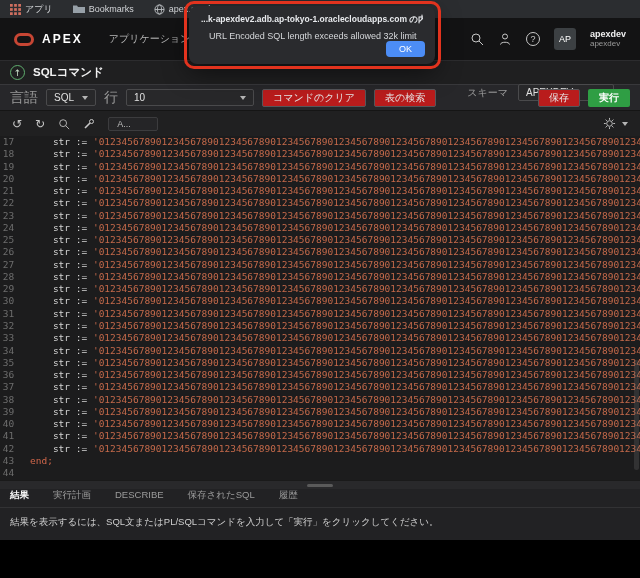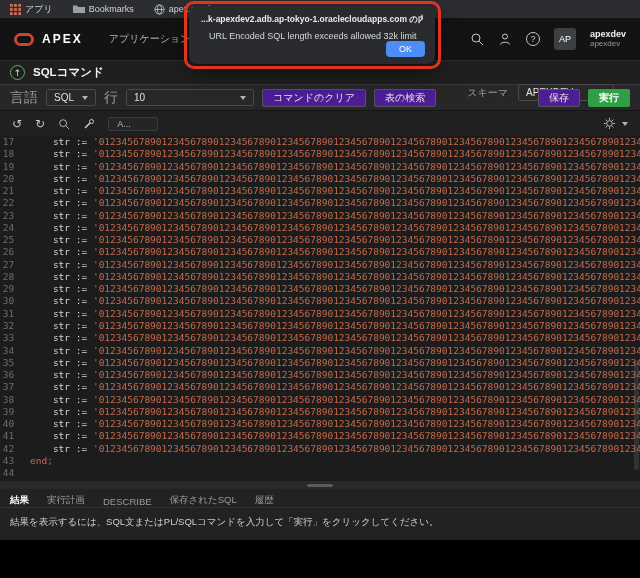--- a/index.html
+++ b/index.html
@@ -37,21 +37,21 @@
   .page-title { font-size:11.5px; font-weight:bold; color:#f2f2f2; margin-left:8px; }
   .title-right { margin-left:auto; display:flex; align-items:center; gap:10px;margin-top:40px; }
   .schema-label { font-size:10px; color:#9a9a9a; }
 
   
   .select { display:inline-flex; align-items:center; justify-content:space-between;
     background:#28282a; border:1px solid #4a4a4c; border-radius:2px; height:17px;
     padding:0 7px; font-size:10px; color:#e0e0e0; gap:8px; }
   .caret { width:0; height:0; border-left:3px solid transparent; border-right:3px solid transparent;
     border-top:4px solid #b5b5b5; display:inline-block; }
-  .btn { background:#4c1d95; border:1px solid #56565a; border-radius:2px; height:18px;
+  .btn { background:#b91c1c; border:1px solid #56565a; border-radius:2px; height:18px;
     padding:0 10px; font-size:10px; color:#e6e6e6; display:inline-flex; align-items:center;
     font-family:"Liberation Sans", sans-serif; cursor:pointer; }
   .btn-hot { border-color:transparent; color:#fff; font-weight:bold; }
 
   
   .toolbar-row { height:27px; background:#27272a; border-top:1px solid #38383b;
     border-bottom:1px solid #151515; display:flex; align-items:center; gap:8px; padding:0 10px; }
   .tb-label { font-size:14px; color:#9a9a9a; }
   .spacer { flex:1; }
 
@@ -74,21 +74,21 @@
   .v-scroll-thumb { position:absolute; right:1px; bottom:10px; width:5px; height:110px;
     background:rgba(130,130,130,.22); border-radius:3px; }
 
   
   .splitter { height:9px; background:#29292b; border-top:1px solid #1a1a1a; position:relative; cursor:row-resize; }
   .splitter-grip { position:absolute; left:50%; top:3px; transform:translateX(-50%);
     width:26px; height:3px; background:#5a5a5a; border-radius:2px; }
 
   
   .results-panel { height:51px; background:#222224; }
-  .rtabs { height:19px; display:flex; align-items:flex-end; gap:18px; padding:0 10px;
+  .rtabs { height:19px; display:flex; align-items:flex-start; gap:24px; padding:0 10px;
     border-bottom:1px solid #323234; }
   .rtab { font-size:9.5px; color:#9b9b9b; cursor:pointer; white-space:nowrap; }
   .rtab.active { color:#f5f5f5; font-weight:bold; }
   .results-msg { padding:8px 10px 0 10px; font-size:9.5px; color:#cfcfcf; }
 
   .footer-black { height:38px; background:#000; }
 
   
   .dialog { position:absolute; left:189px; top:6px; width:246px; height:58px;
     background:#2a2b2e; border-radius:8px; box-shadow:0 8px 24px rgba(0,0,0,.55);

